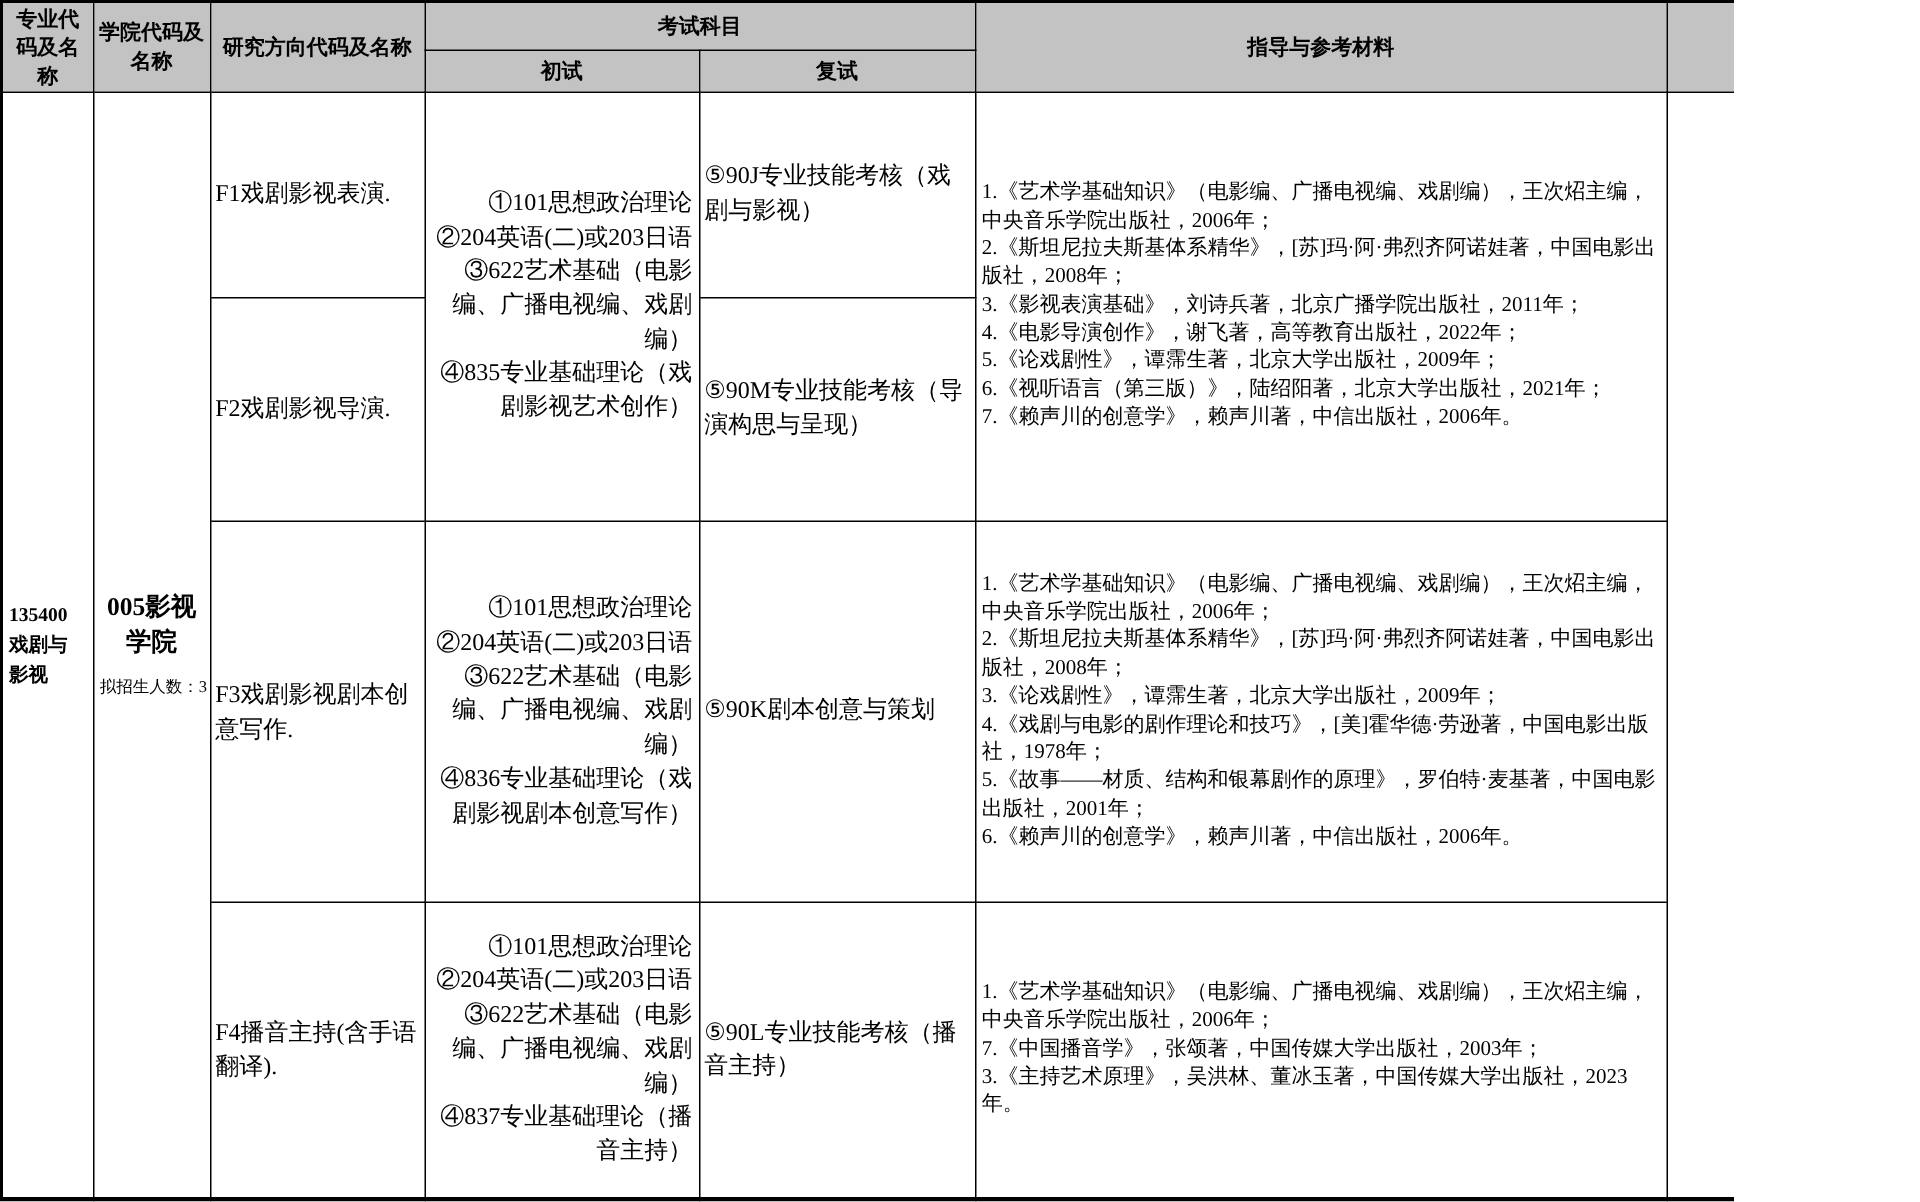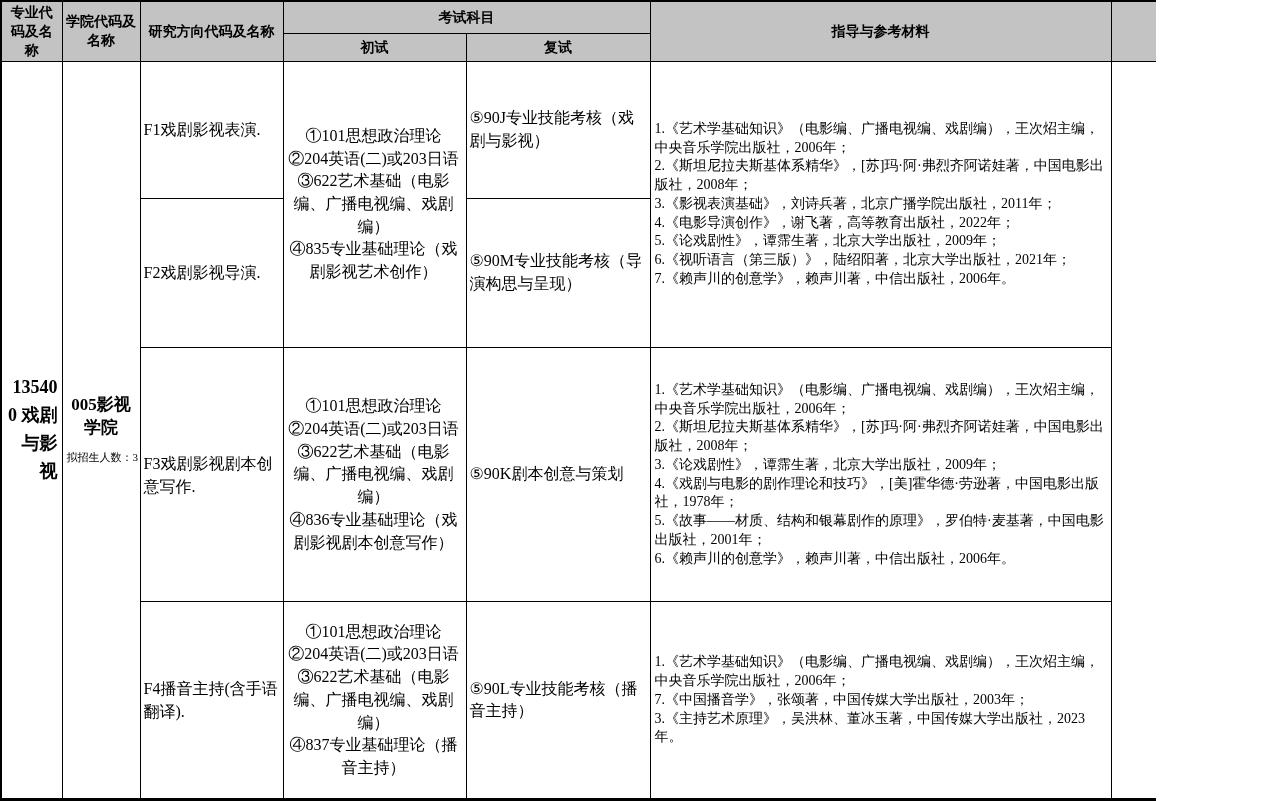--- a/index.html
+++ b/index.html
@@ -21,27 +21,27 @@
   .admission thead th{
     background:#c3c3c3;
     font-family:"Liberation Sans","DejaVu Sans",sans-serif;
     font-weight:bold;
     font-size:14px;
     text-align:center;
     padding:1px 2px;
     line-height:1.35;
   }
   td.code-cell{
-    text-align:right;font-weight:bold;font-size:18px;line-height:1.55;
+    text-align:left;font-weight:bold;font-size:13px;line-height:1.55;
   }
   td.college-cell{text-align:center;font-family:Liberation Serif, serif;}
   .college-name{font-weight:bold;font-size:17px;line-height:1.35;}
   .college-quota{font-size:11px;margin-top:10px;white-space:nowrap;}
   td.direction-cell{font-size:16px;line-height:1.45;text-align:left;padding-left:3px;}
-  td.exam-cell{font-size:16px;line-height:1.42;text-align:center;padding-left:2px;}
+  td.exam-cell{font-size:16px;line-height:1.42;text-align:right;padding-left:2px;}
   td.retest-cell{font-size:16px;line-height:1.42;text-align:left;padding-left:3px;}
   td.refs-cell{font-size:14px;line-height:1.34;text-align:left;padding-left:4px;padding-right:3px;}
   .exam-line,.ref-line{display:block;}
   td.remarks-cell{background:#fff;}
 </style>
 </head>
 <body>
 
 <div class="page">
   <table class="admission">

